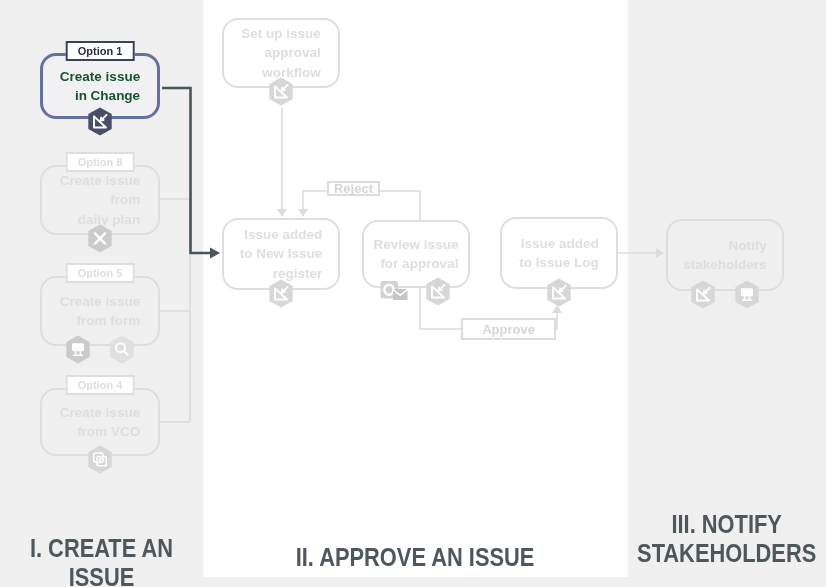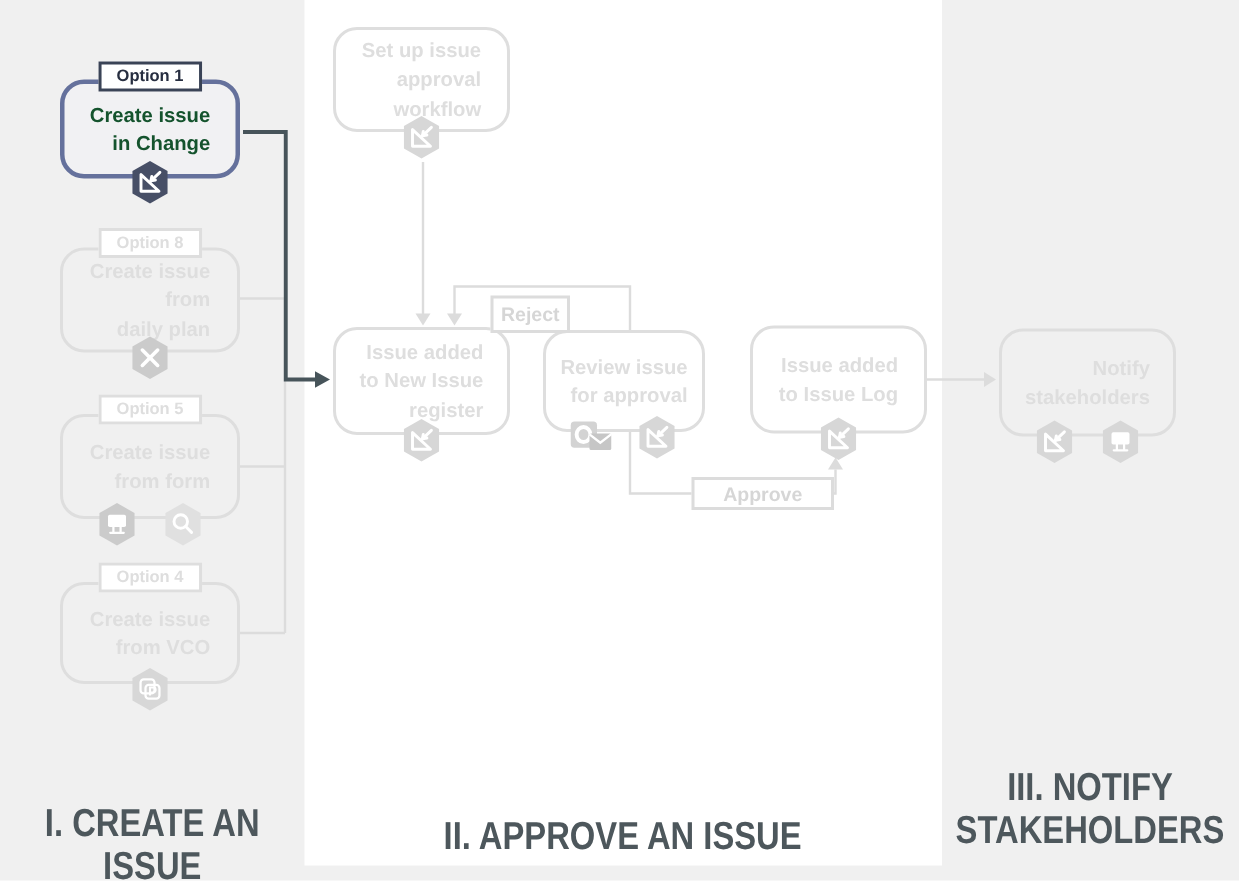--- a/index.html
+++ b/index.html
@@ -202,21 +202,21 @@
           <use href="#hexpath" fill="currentColor"></use>
           <use href="#g-tri"></use>
         </svg>
       <svg class="hexicon" viewBox="0 0 100 100">
           <use href="#hexpath" fill="currentColor"></use>
           <use href="#g-form"></use>
         </svg>
     </div>
   </div>
 
-  <div class="edge-label" style="left:327px;top:197px;width:53px;height:25px">Reject</div>
+  <div class="edge-label" style="left:327px;top:181px;width:53px;height:15px">Reject</div>
   <div class="edge-label" style="left:461px;top:318px;width:95px;height:22px">Approve</div>
 
   <div class="section-label" style="left:0;top:534px;width:203px">
     <span class="inner">I. CREATE AN ISSUE</span>
   </div>
   <div class="section-label" style="left:628px;top:510px;width:198px">
     <span class="inner">III. NOTIFY
 STAKEHOLDERS</span>
   </div>
   <div class="section-label" style="left:203px;top:543px;width:425px">

